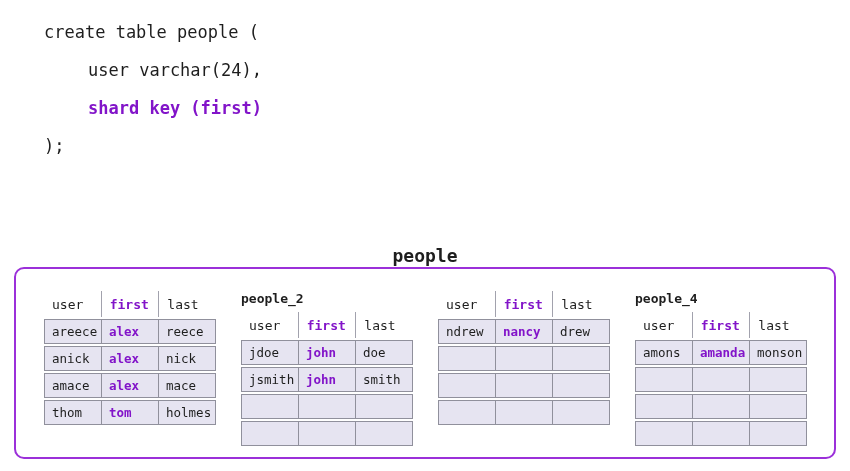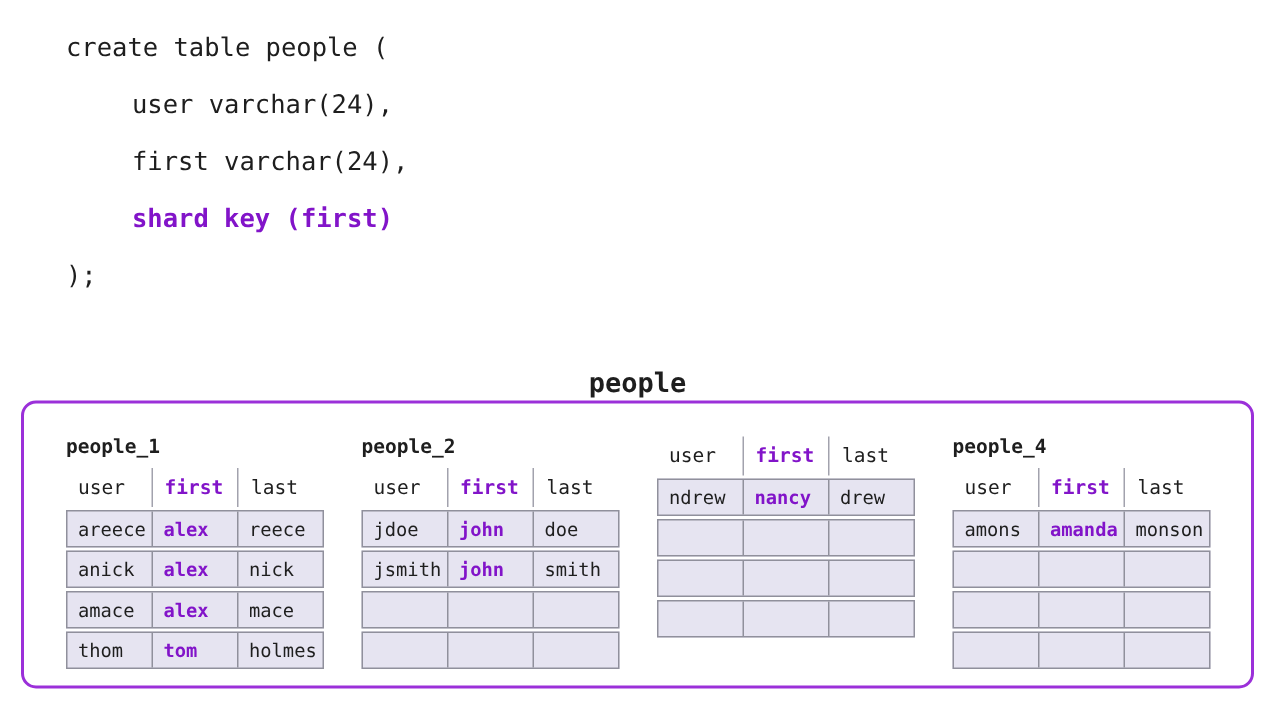--- a/index.html
+++ b/index.html
@@ -44,28 +44,27 @@
   .cell{
     flex:1 1 0;font-size:12.5px;display:flex;align-items:center;
     padding-left:7px;box-sizing:border-box;overflow:hidden;
   }
   .cell.sep{border-left:1px solid var(--cell-border);}
   .cell.accent{color:var(--accent);font-weight:bold;}
 </style>
 </head>
 <body style="--accent: #8214c9; --border-purple: #9b30d9; --row-fill: #e6e4f1; --cell-border: #90909c; --header-sep: #a2a2ad; --ink: #1e1e1e;">
 
-<div class="code" id="code-block"><div class="code-line">create table people (</div><div class="code-line indent">user varchar(24),</div><div class="code-line indent">first varchar(24),</div><div class="code-line indent hl">shard key (first)</div><div class="code-line">);</div></div>
+<div class="code" id="code-block"><div class="code-line">create table people (</div><div class="code-line indent">user varchar(24),</div><div class="code-line indent hl">shard key (first)</div><div class="code-line">);</div></div>
 
 <div class="group-title">people</div>
 
 <div class="shard-box">
   <div class="tables-row" id="tables-row">
       <div class="shard-table">
-        <div class="tbl-title">people_1</div>
         <div class="tbl-head">
           <div class="hcell">user</div>
           <div class="hcell sep accent">first</div>
           <div class="hcell sep">last</div>
         </div>
         <div class="tbl-row">
           <div class="cell">areece</div>
           <div class="cell sep accent">alex</div>
           <div class="cell sep">reece</div>
         </div>

